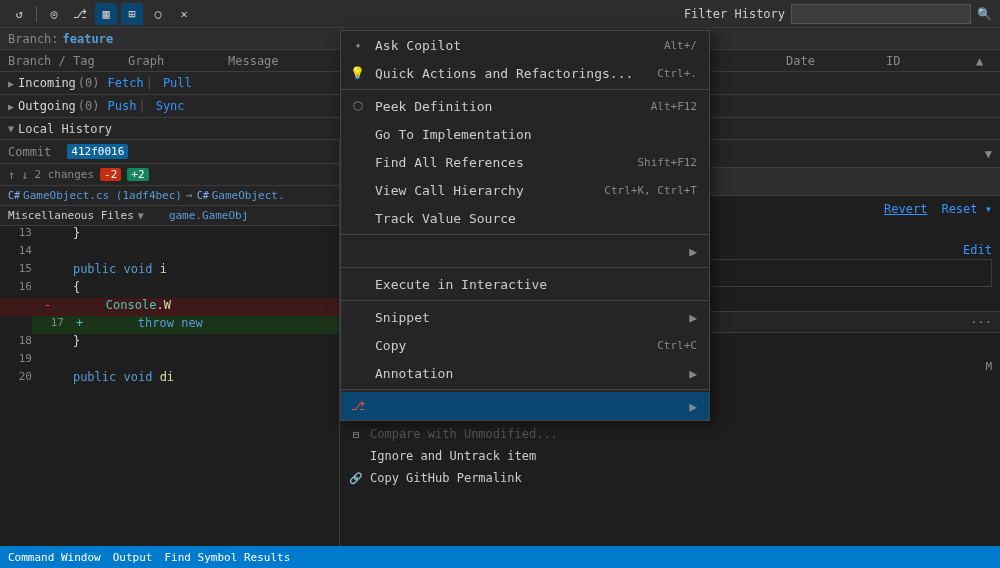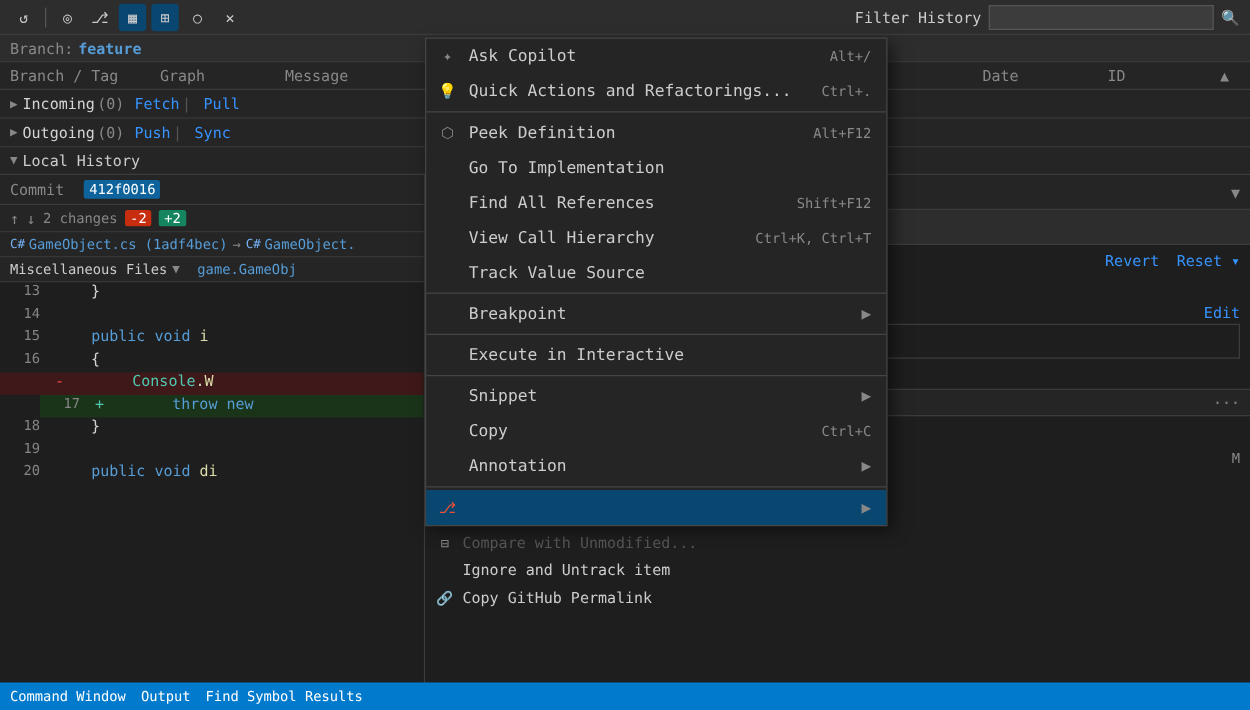--- a/index.html
+++ b/index.html
@@ -362,21 +362,21 @@
       flex-direction: column;
       gap: 4px;
     }
     .field-row {
       display: flex;
       align-items: flex-start;
       gap: 6px;
     }
     .field-label { color: #888; width: 70px; flex-shrink: 0; }
     .field-value { color: #569cd6; font-family: Consolas; }
-    .revert-btn { color: #3794ff; cursor: pointer; margin-left: auto; }
+    .revert-btn { color: #3794ff; cursor: pointer; margin-left: auto; text-decoration: underline; }
     .reset-btn { color: #3794ff; cursor: pointer; margin-left: 8px; }
     .edit-btn { color: #3794ff; cursor: pointer; margin-left: auto; }
 
     .explain-row {
       display: flex;
       align-items: center;
       padding: 2px 8px 4px;
       gap: 4px;
     }
     .explain-icon { color: #f9a825; font-size: 10px; }
@@ -574,21 +574,21 @@
       <span class="cs-icon">C#</span>
       <span style="color:#569cd6;">GameObject.cs (1adf4bec)</span>
       <span style="margin:0 4px;color:#888;">→</span>
       <span class="cs-icon">C#</span>
       <span style="color:#569cd6;">GameObject.</span>
     </div>
 
     <div class="misc-files-row">
       <span>Miscellaneous Files</span>
       <span style="margin-left:4px;color:#888;font-size:10px;">▼</span>
-      <span style="margin-left:14px;color:#569cd6;">game.GameObj</span>
+      <span style="margin-left:25px;color:#569cd6;">game.GameObj</span>
     </div>
 
     <div class="code-editor">
       <div class="code-line">
         <span class="line-num">13</span>
         <span class="line-content">    }</span>
       </div>
       <div class="code-line">
         <span class="line-num">14</span>
         <span class="line-content"></span>
@@ -677,21 +677,20 @@
 
     <div class="menu-item">
       <div class="menu-icon"></div>
       <span class="menu-label">Track Value Source</span>
       <span class="menu-shortcut"></span>
     </div>
     <div class="menu-separator"></div>
 
     <div class="menu-item">
       <div class="menu-icon"></div>
-      <span class="menu-label">Breakpoint</span>
       <span style="flex:1;"></span>
       <span class="menu-arrow">▶</span>
     </div>
     <div class="menu-separator"></div>
 
     <div class="menu-item">
       <div class="menu-icon"></div>
       <span class="menu-label">Execute in Interactive</span>
     </div>
     <div class="menu-separator"></div>

